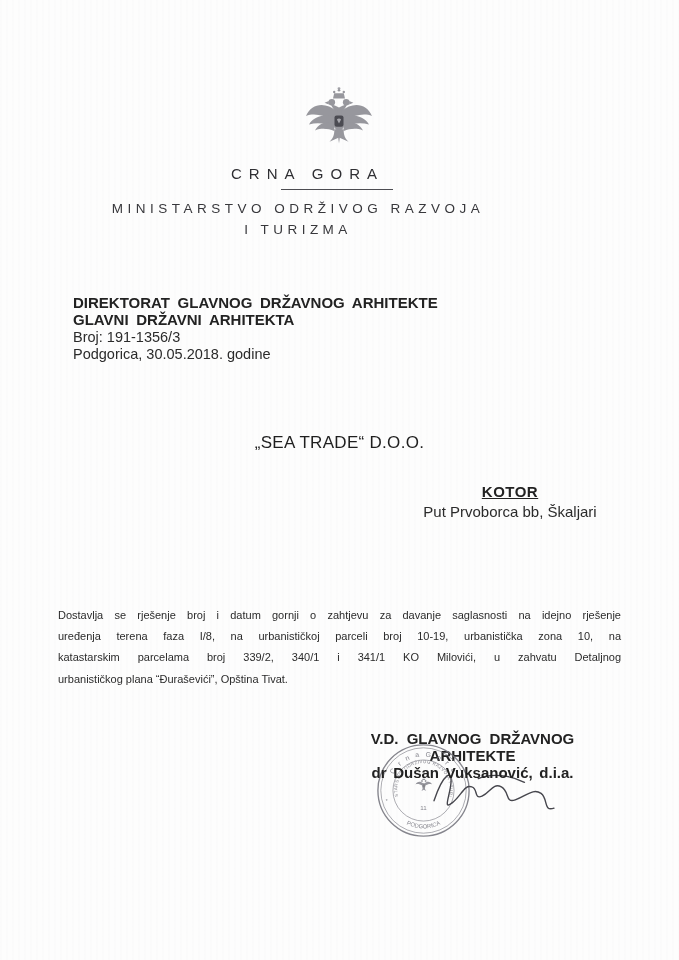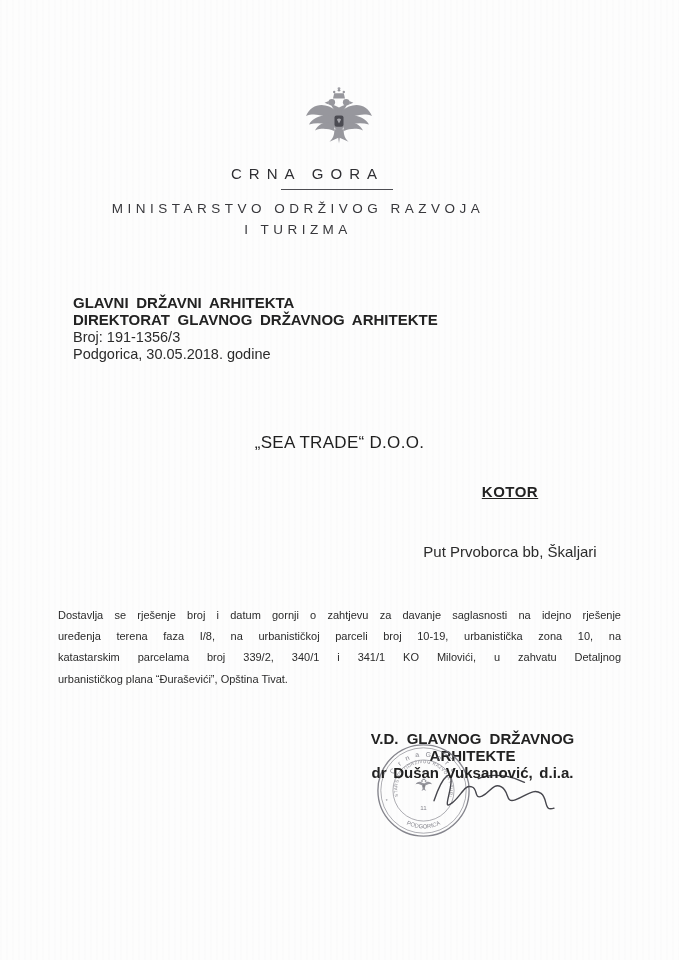--- a/index.html
+++ b/index.html
@@ -37,21 +37,21 @@
   
   .sender{left:73px;top:294px;font-size:14.5px;line-height:17.4px;color:#2b2b2b;}
   .sender .b{font-weight:bold;font-size:15px;word-spacing:3.5px;color:#222;}
   
   .company{
     left:0;top:433px;width:679px;text-align:center;
     font-weight:normal;font-size:17px;color:#1f1f1f;letter-spacing:0.3px;
   }
   .kotor-block{left:410px;top:482px;width:200px;text-align:center;font-size:15px;line-height:20px;}
   .kotor-city{font-weight:bold;text-decoration:underline;letter-spacing:0.5px;color:#222;}
-  .kotor-addr{color:#2b2b2b;margin-top:40px;}
+  .kotor-addr{color:#2b2b2b;}
   
   .body-par{left:58px;top:605px;width:563px;font-size:11px;color:#2b2b2b;}
   .body-par .ln{line-height:21.2px;text-align:justify;text-align-last:justify;}
   .body-par .ln.last{text-align-last:left;}
   
   .sig-block{left:330px;top:730px;width:285px;text-align:center;}
   .sig-title{font-weight:bold;font-size:15px;word-spacing:4px;color:#222;}
   .sig-name{font-weight:bold;font-size:15px;word-spacing:2.5px;color:#222;position:relative;z-index:3;}
   .stamp{left:375px;top:742px;width:97px;height:97px;z-index:1;opacity:0.88;}
   .signature-svg{left:424px;top:762px;width:140px;height:60px;z-index:2;}
@@ -102,22 +102,22 @@
   </svg>
 
   <div class="abs country">CRNA GORA</div>
   <div class="abs hr"></div>
   <div class="abs ministry">
     <div>MINISTARSTVO ODRŽIVOG RAZVOJA</div>
     <div>I TURIZMA</div>
   </div>
 
   <div class="abs sender">
+    <div class="b">DIREKTORAT GLAVNOG DRŽAVNOG ARHITEKTE</div>
     <div class="b">GLAVNI DRŽAVNI ARHITEKTA</div>
-    <div class="b">DIREKTORAT GLAVNOG DRŽAVNOG ARHITEKTE</div>
     <div>Broj: 191-1356/3</div>
     <div>Podgorica, 30.05.2018. godine</div>
   </div>
 
   <div class="abs company">„SEA TRADE“ D.O.O.</div>
   <div class="abs kotor-block">
     <div class="kotor-city">KOTOR</div>
     <div class="kotor-addr">Put Prvoborca bb, Škaljari</div>
   </div>
 

